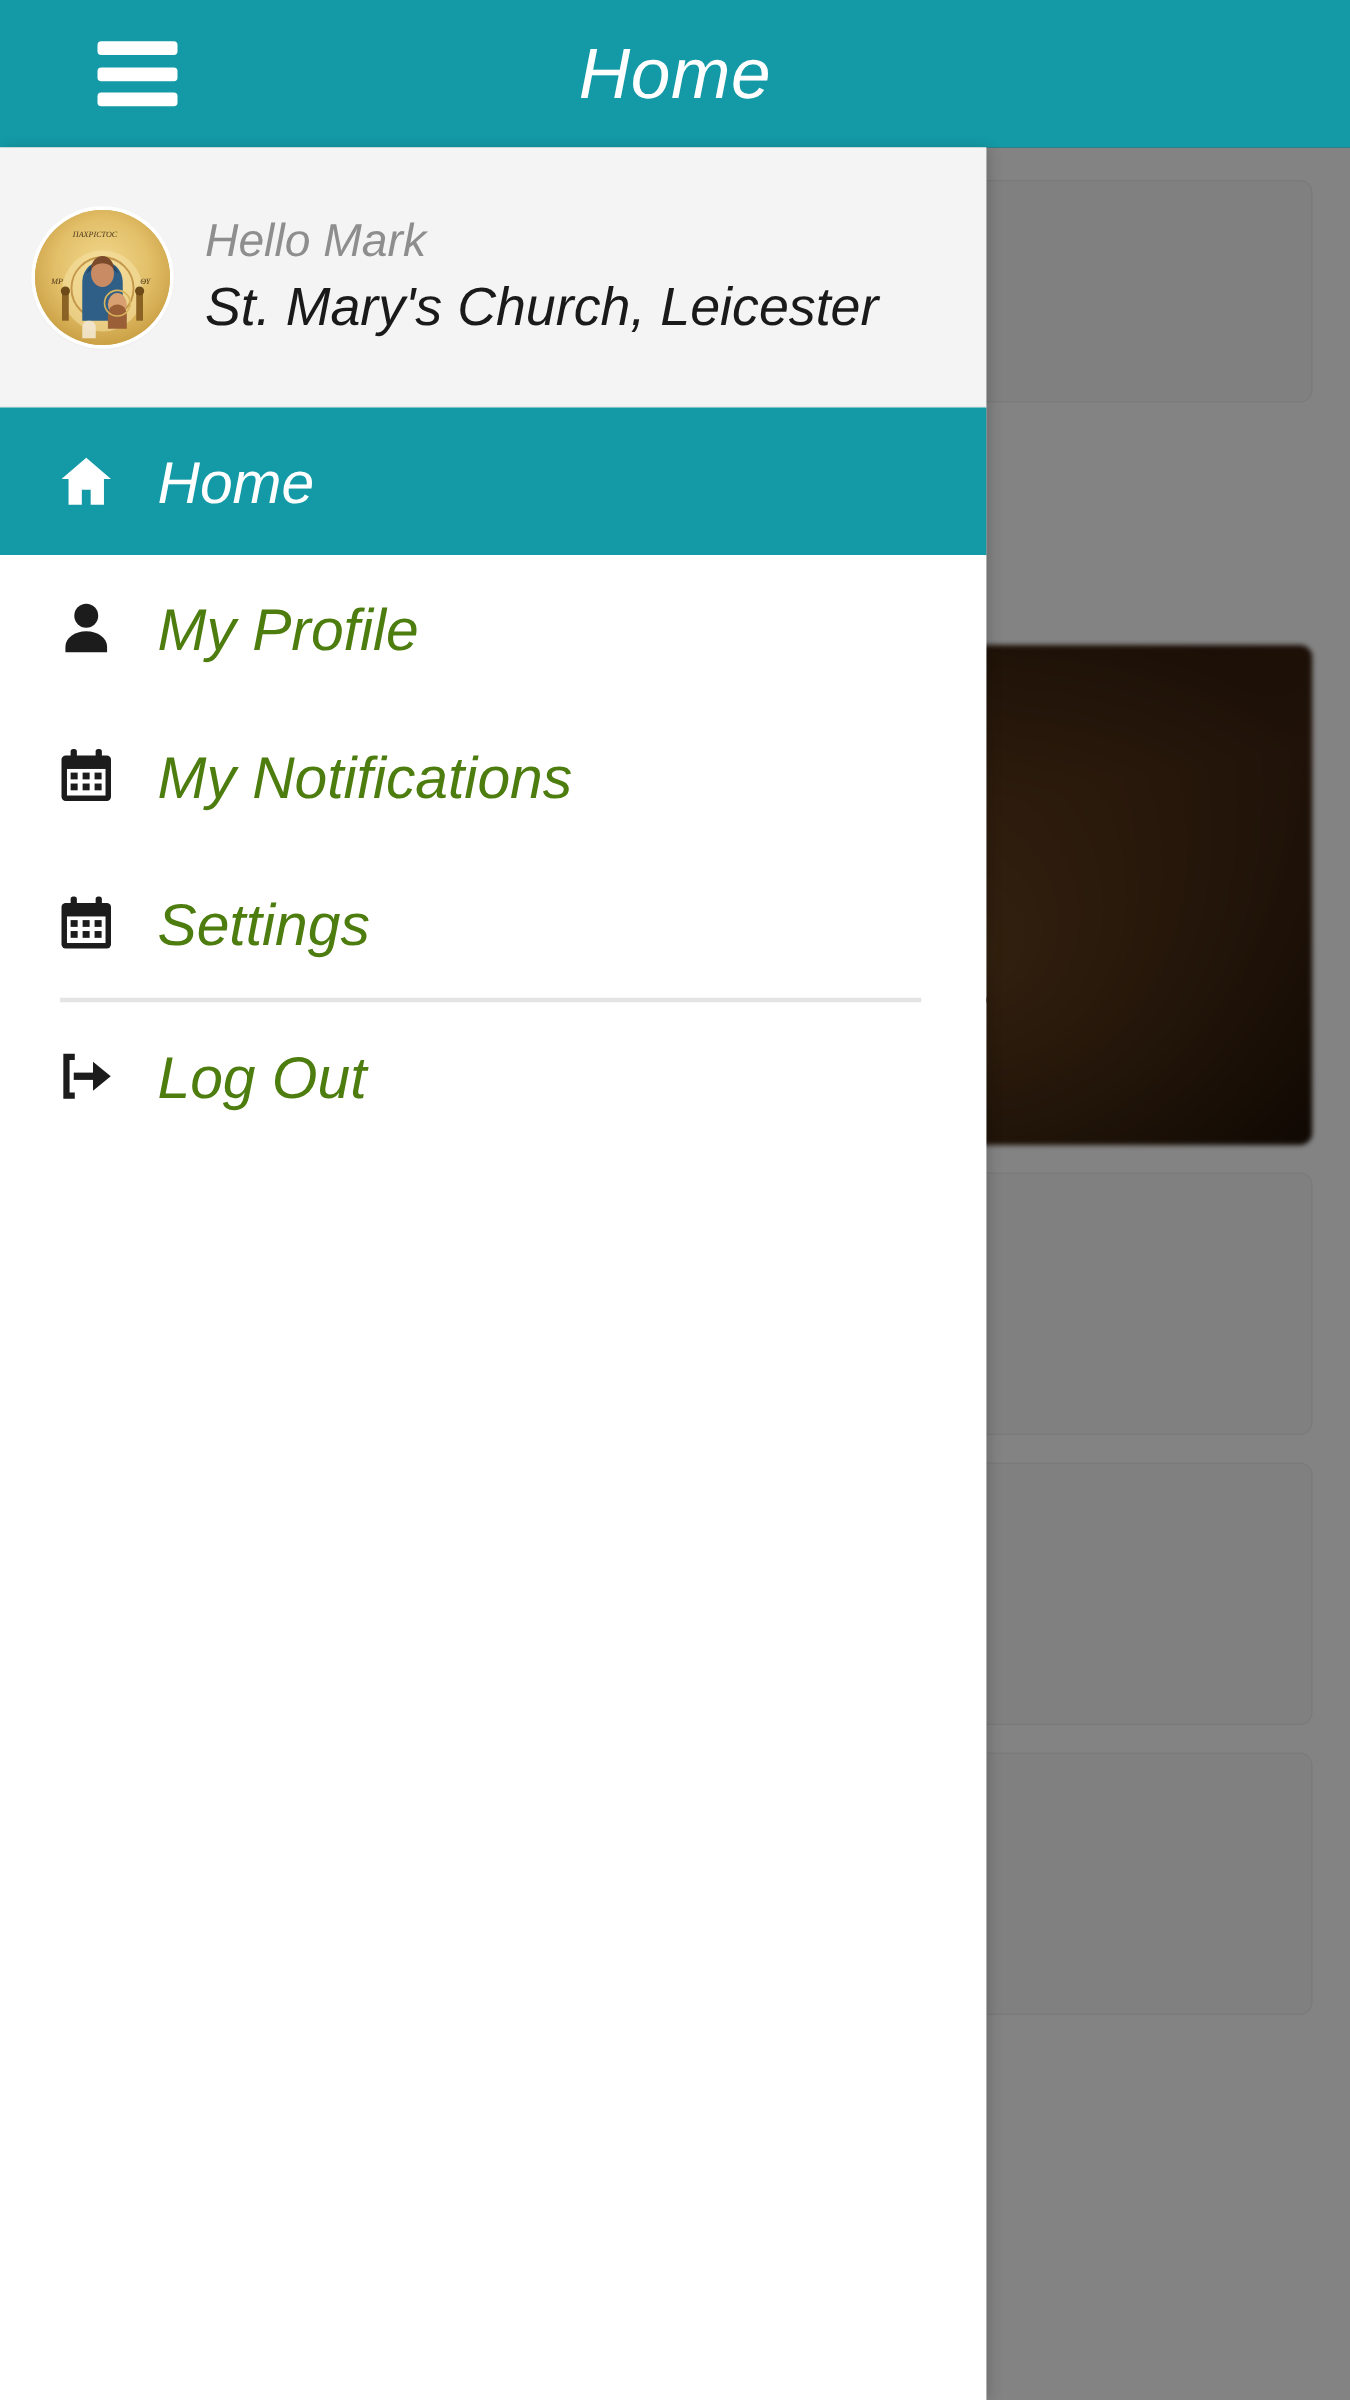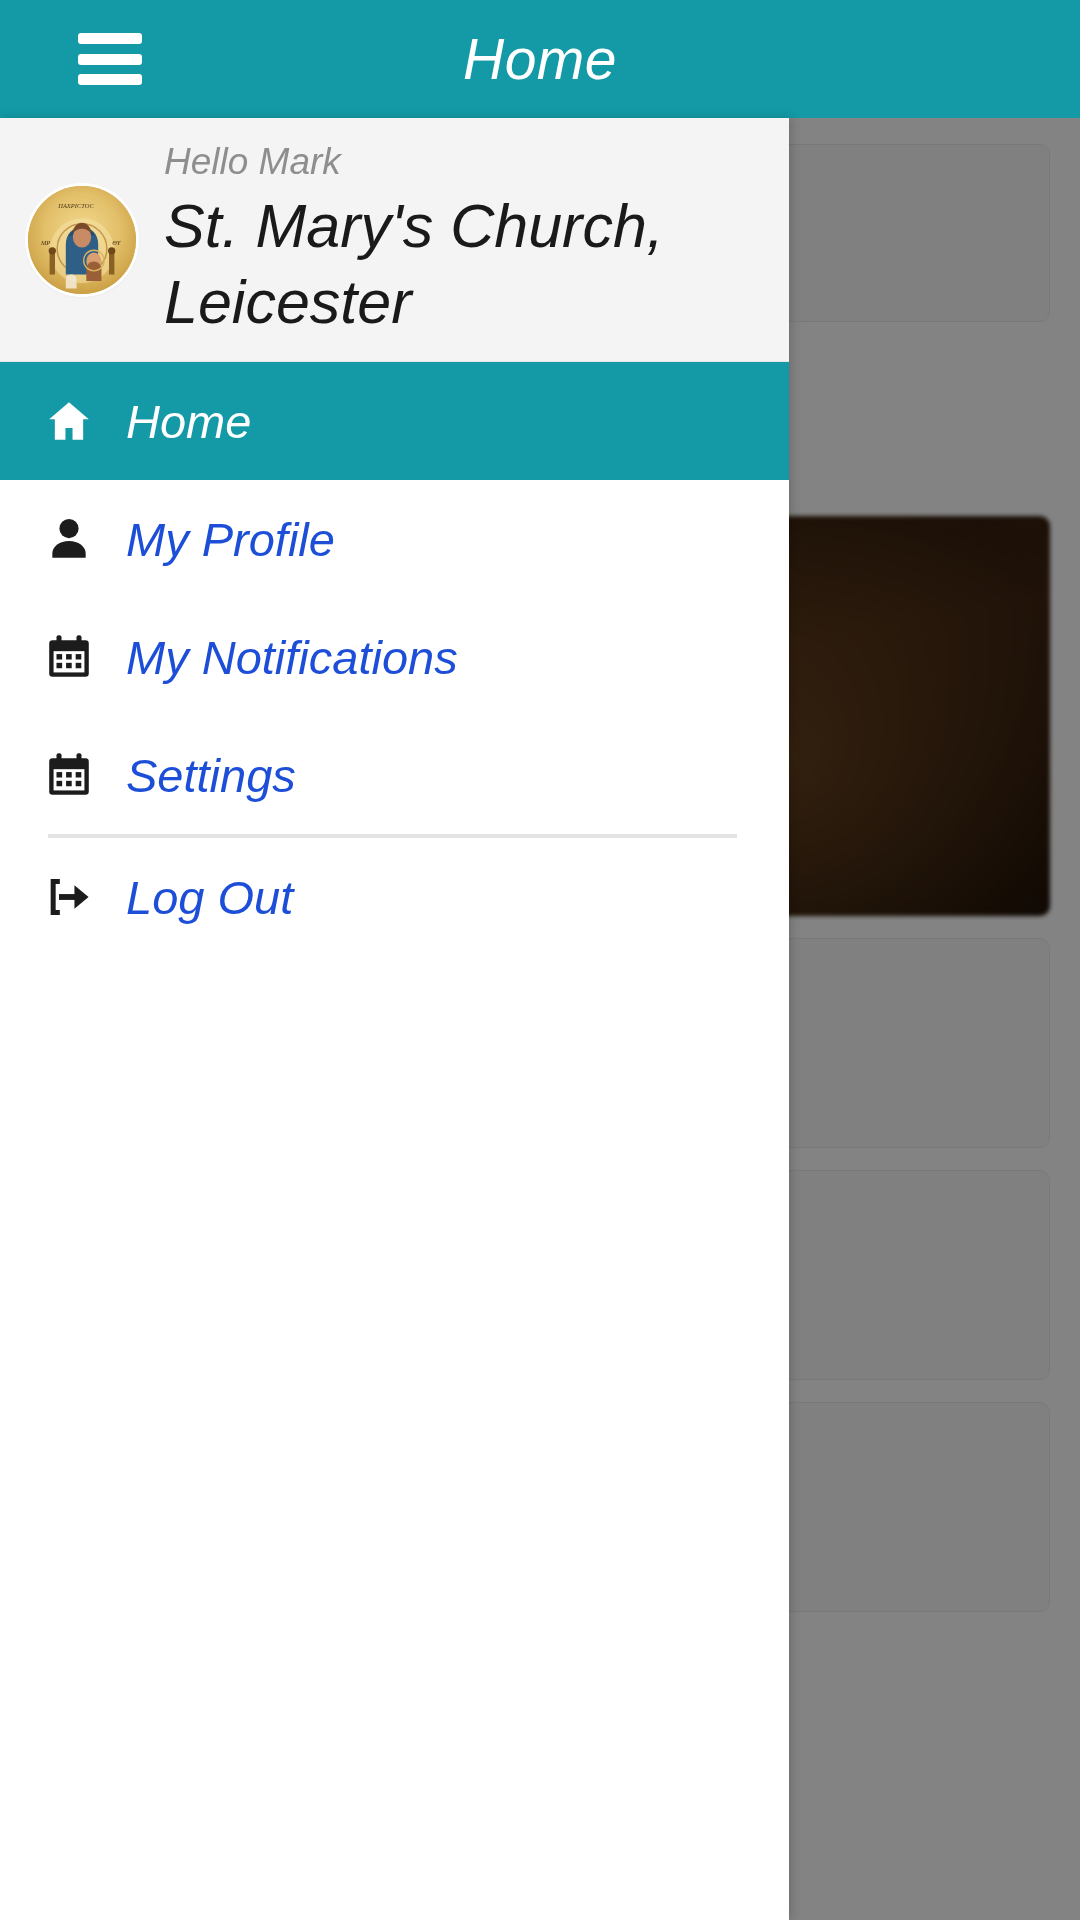--- a/index.html
+++ b/index.html
@@ -100,21 +100,21 @@
     position:absolute; top:118px; left:0;
     width:789px; height:1802px;
     background:#ffffff;
     z-index:50;
     display:flex; flex-direction:column;
     box-shadow:2px 0 10px rgba(0,0,0,.18);
   }
 
   .profile {
     background:#f4f4f4;
-    height:244px;
+    height:208px;
     display:flex; align-items:center;
     padding:0 0 0 28px;
     border-bottom:1px solid #e6e6e6;
   }
   .avatar {
     width:108px; height:108px; flex:0 0 108px;
     border-radius:50%;
     overflow:hidden;
     background:#d9b35a;
     box-shadow:0 0 0 3px #ffffff, 0 1px 4px rgba(0,0,0,.2);
@@ -123,21 +123,21 @@
   .profile-text {
     margin-left:28px;
     display:flex; flex-direction:column;
     justify-content:center;
   }
   .hello {
     font-size:37px; color:#8e8e8e; line-height:1.25;
     margin-bottom:4px;
   }
   .church {
-    font-size:61px; color:#1a1a1a; line-height:1.24;
+    font-size:43px; color:#1a1a1a; line-height:1.24;
     max-width:600px;
   }
 
   .menu { display:flex; flex-direction:column; }
 
   .menu-item {
     height:118px;
     display:flex; align-items:center;
     padding-left:44px; padding-right:52px;
     cursor:pointer;
@@ -146,21 +146,21 @@
   }
   .menu-item.active { background:#139AA6; }
   .menu-icon {
     width:60px; flex:0 0 60px;
     display:flex; align-items:center; justify-content:flex-start;
   }
   .menu-icon svg { width:50px; height:50px; fill:#1c1c1c; }
   .menu-item.active .menu-icon svg { fill:#ffffff; }
   .menu-label {
     margin-left:22px;
-    font-size:47px; color:#1d4ed8;
+    font-size:47px; color:#4d7c0f;
     line-height:1;
     white-space:nowrap;
   }
   .menu-item.active .menu-label { color:#ffffff; }
   .chev {
     margin-left:auto;
     width:52px; height:52px;
     display:flex; align-items:center; justify-content:center;
   }
   .chev svg { width:46px; height:46px; fill:none; stroke:#6b6b6b; stroke-width:3.2; }

